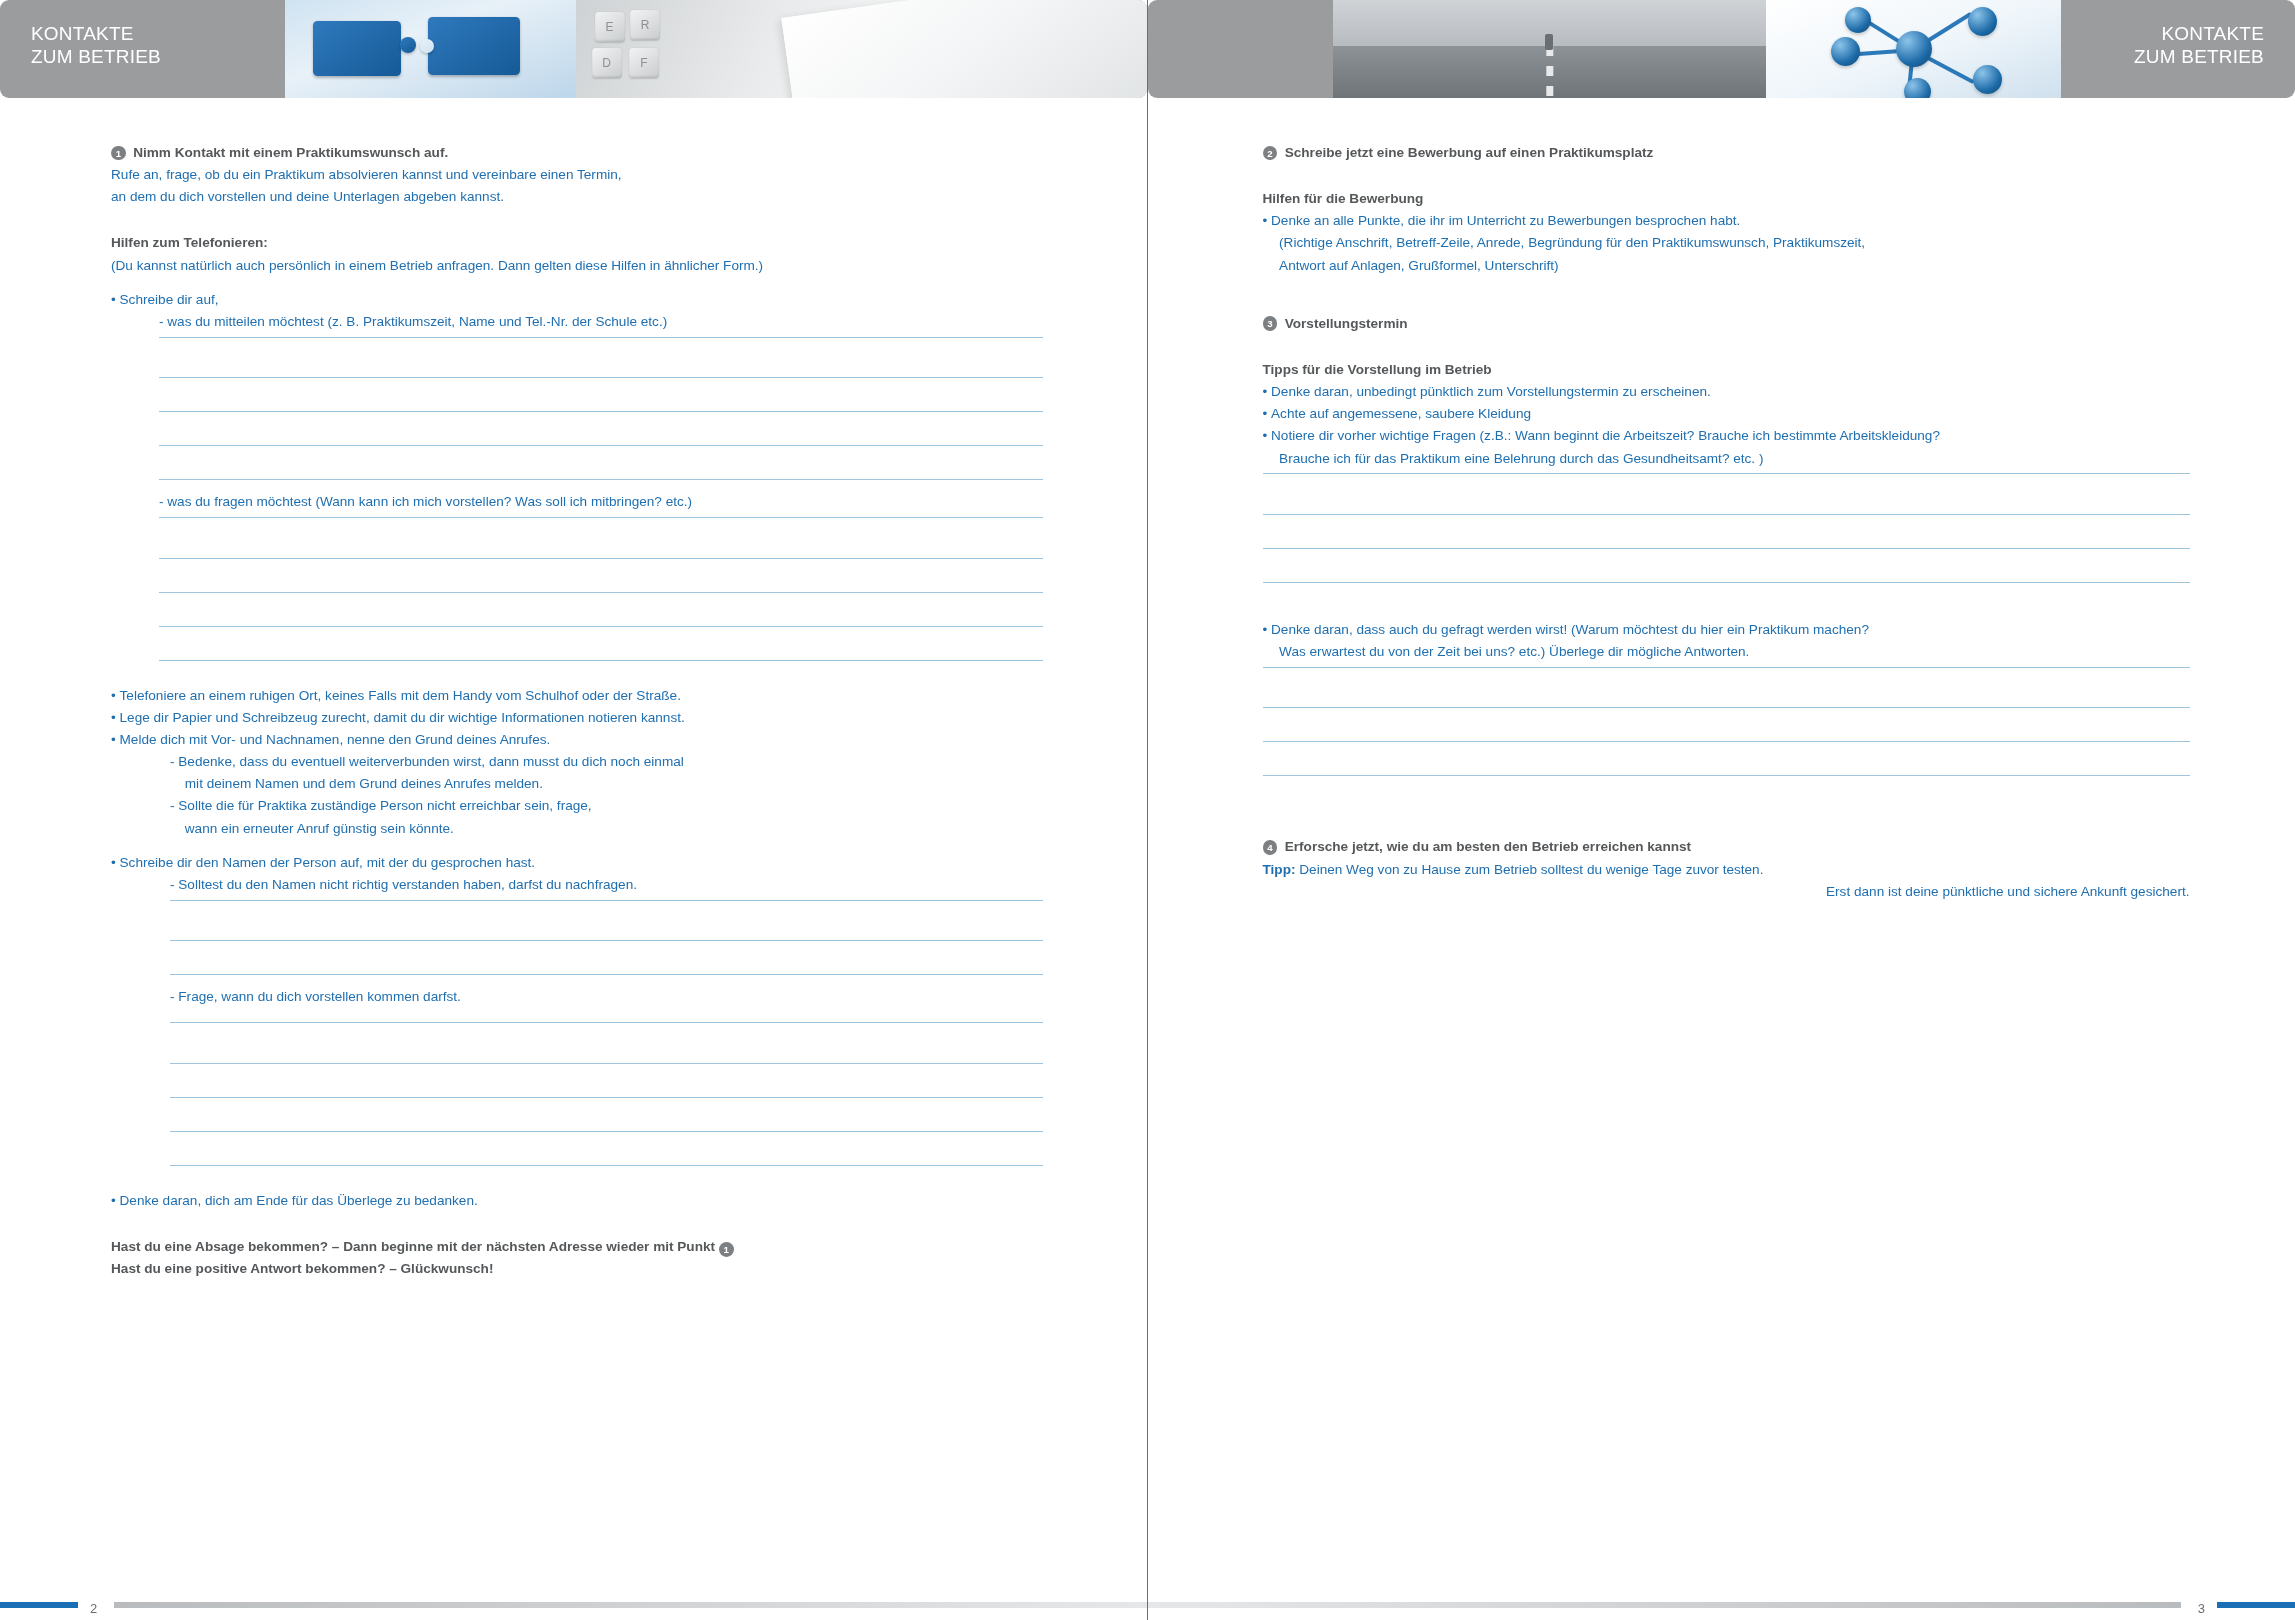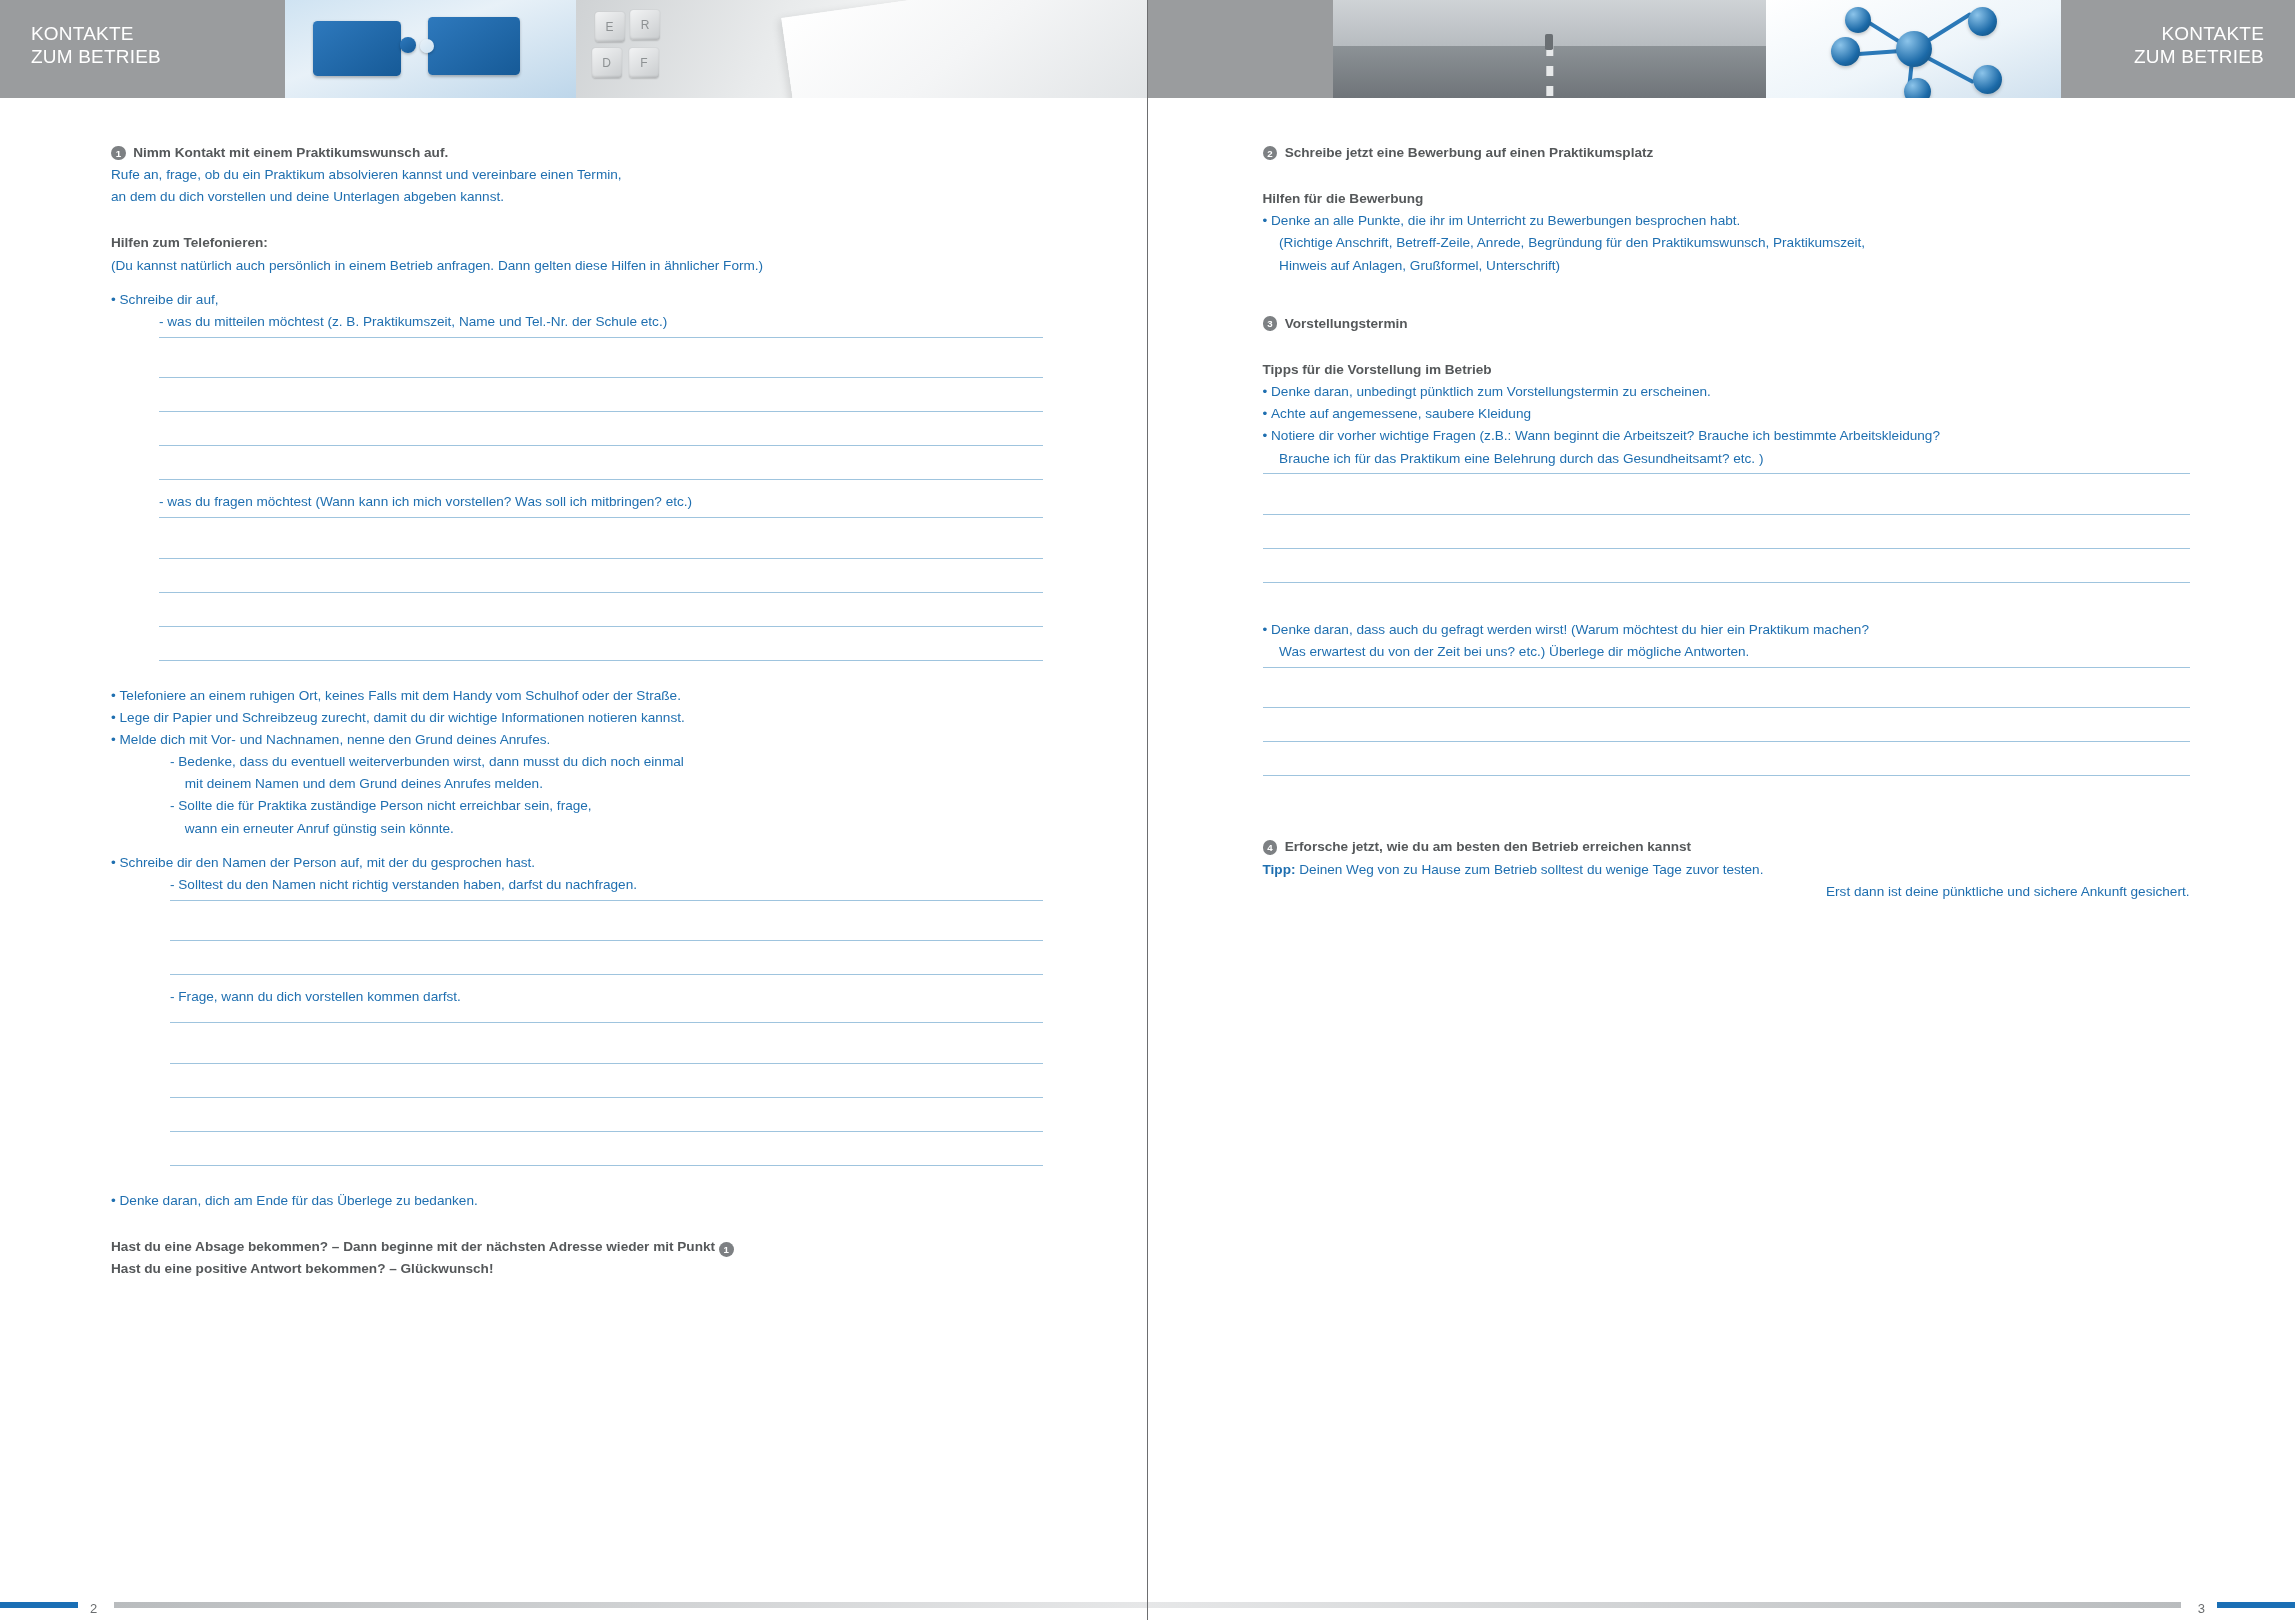--- a/index.html
+++ b/index.html
@@ -24,20 +24,21 @@
   .page-left { width: 1148px; border-right: 1.4px solid #6d6e70; box-sizing: border-box; }
   .page-right { width: 1148px; }
 
   
   .header {
     position: relative;
     height: 98px;
     width: 100%;
     background: #9a9c9e;
     overflow: hidden;
+    border-radius: 9px;
   }
   .hdr-title {
     position: absolute;
     color: #ffffff;
     font-size: 19px;
     line-height: 1.22;
     letter-spacing: 0.2px;
     font-weight: 400;
   }
   .hdr-title.left { left: 31px; top: 22px; }
@@ -345,21 +346,21 @@
           <span class="txt grey-bold">Schreibe jetzt eine Bewerbung auf einen Praktikumsplatz</span>
         </div>
 
         <div class="gap-m"></div>
 
         <div class="txt grey-bold">Hilfen für die Bewerbung</div>
         <div class="txt hang">
           <span>•&nbsp;</span><span>Denke an alle Punkte, die ihr im Unterricht zu Bewerbungen besprochen habt.</span>
         </div>
         <div class="txt" style="padding-left:16.6px;">(Richtige Anschrift, Betreff-Zeile, Anrede, Begründung für den Praktikumswunsch, Praktikumszeit,</div>
-        <div class="txt" style="padding-left:16.6px;">Hinweis auf Anlagen, Grußformel, Unterschrift)</div>
+        <div class="txt" style="padding-left:16.6px;">Antwort auf Anlagen, Grußformel, Unterschrift)</div>
 
         <div class="gap-l"></div>
 
         <div class="numline">
           <span class="circnum">3</span>
           <span class="txt grey-bold">Vorstellungstermin</span>
         </div>
 
         <div class="gap-m"></div>
 

